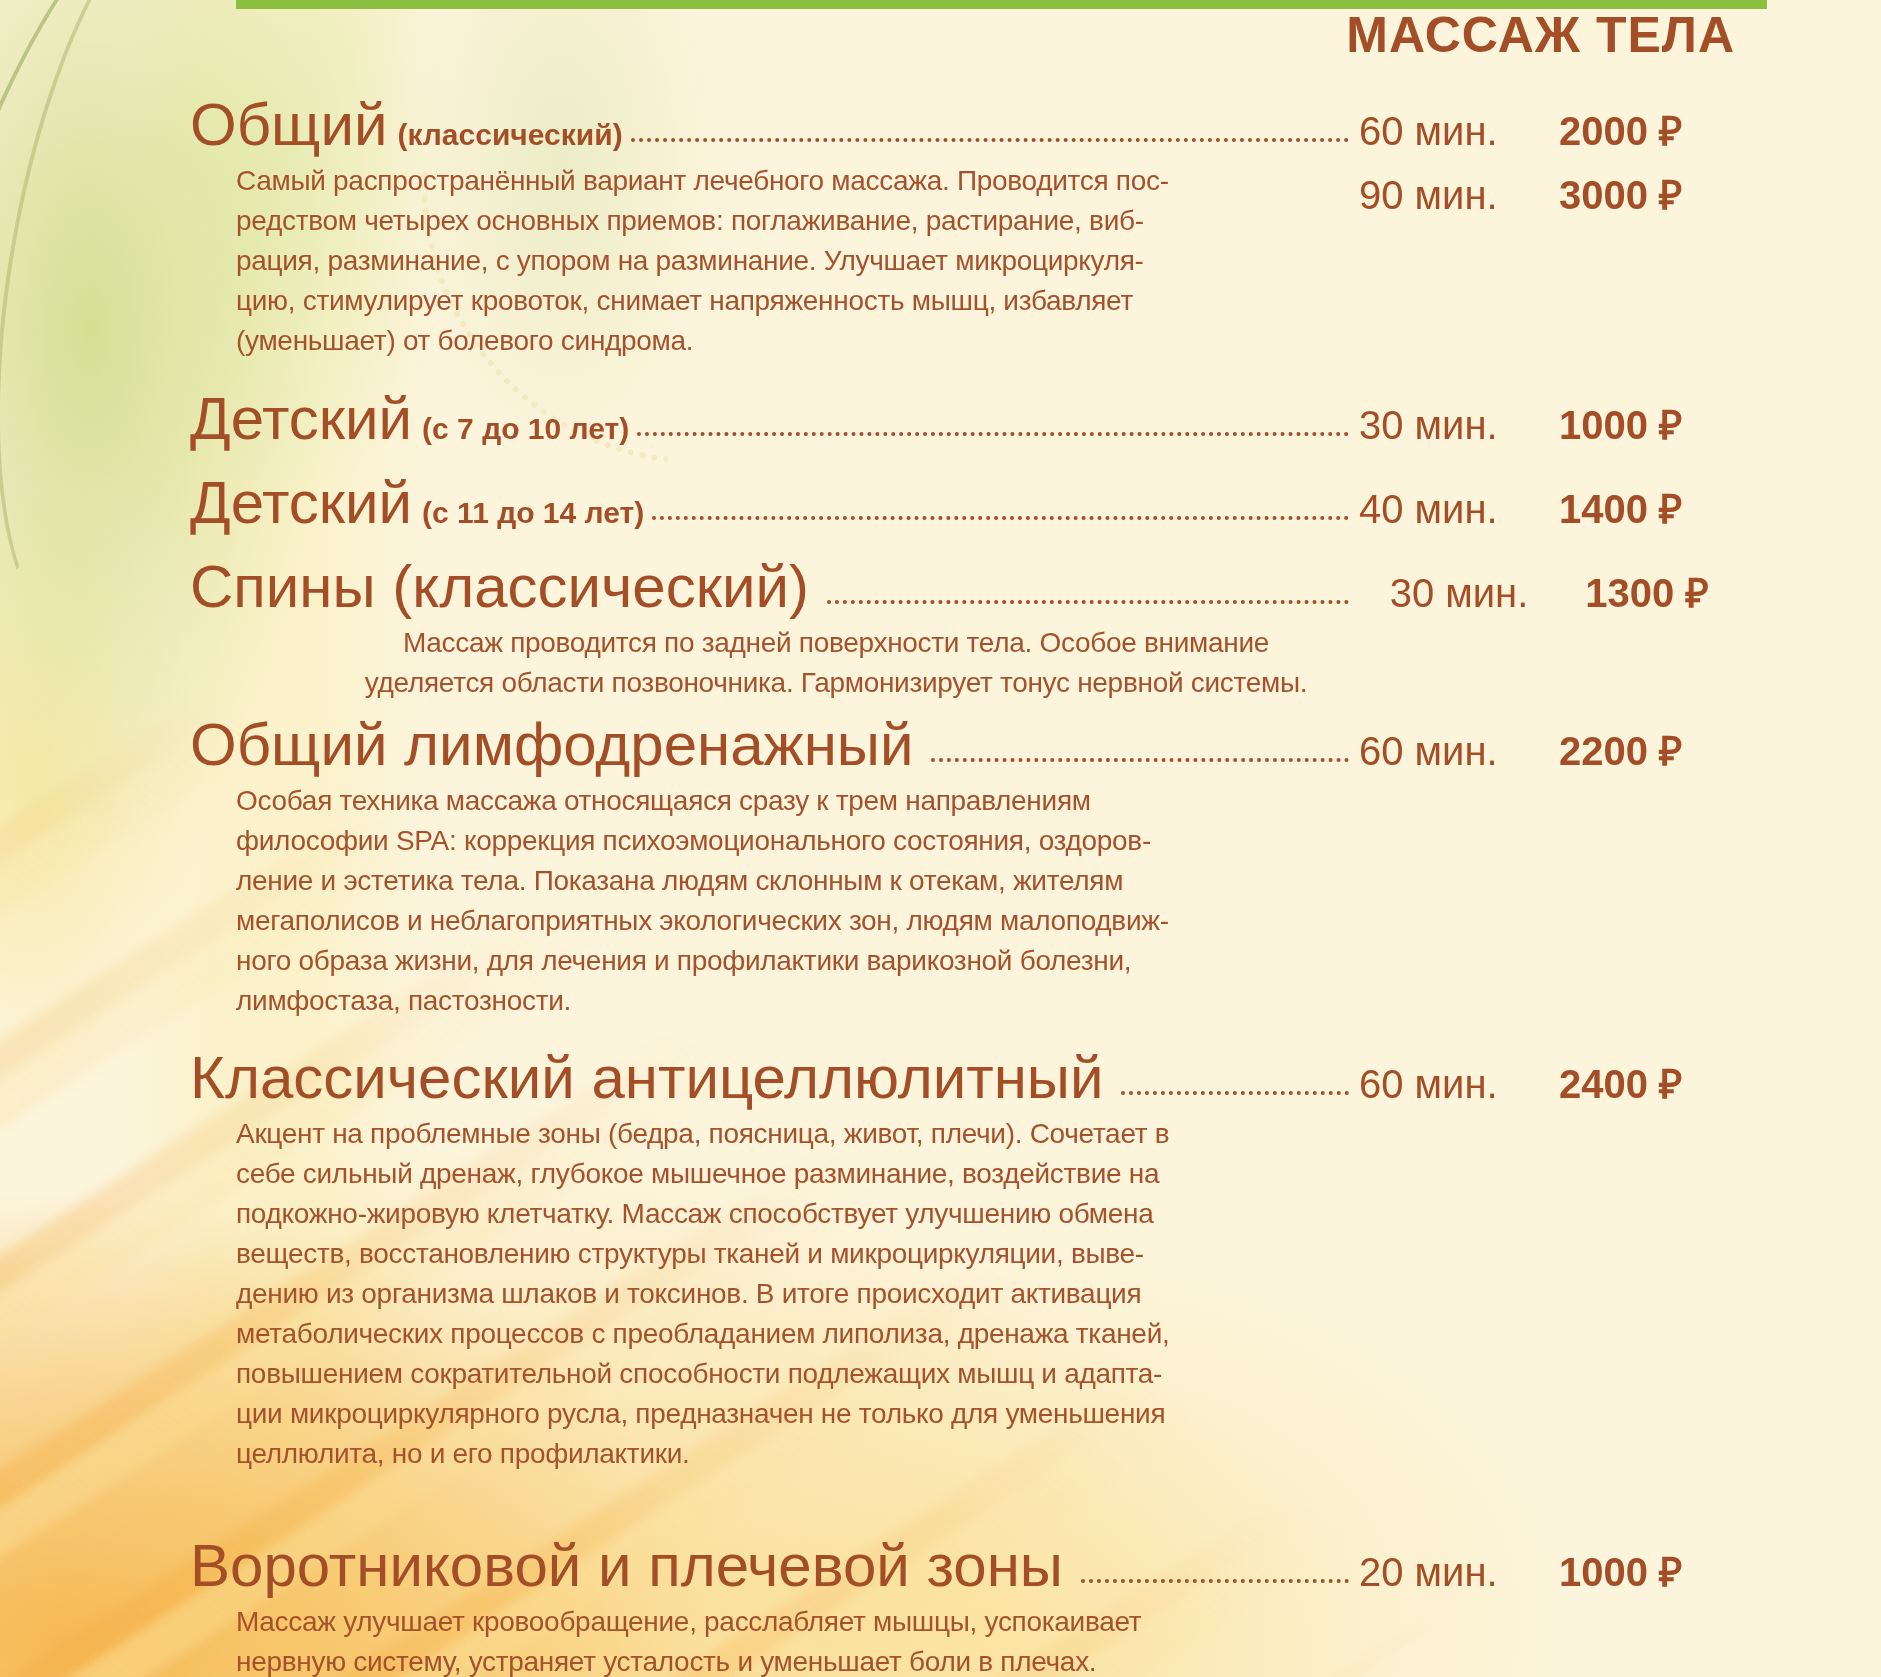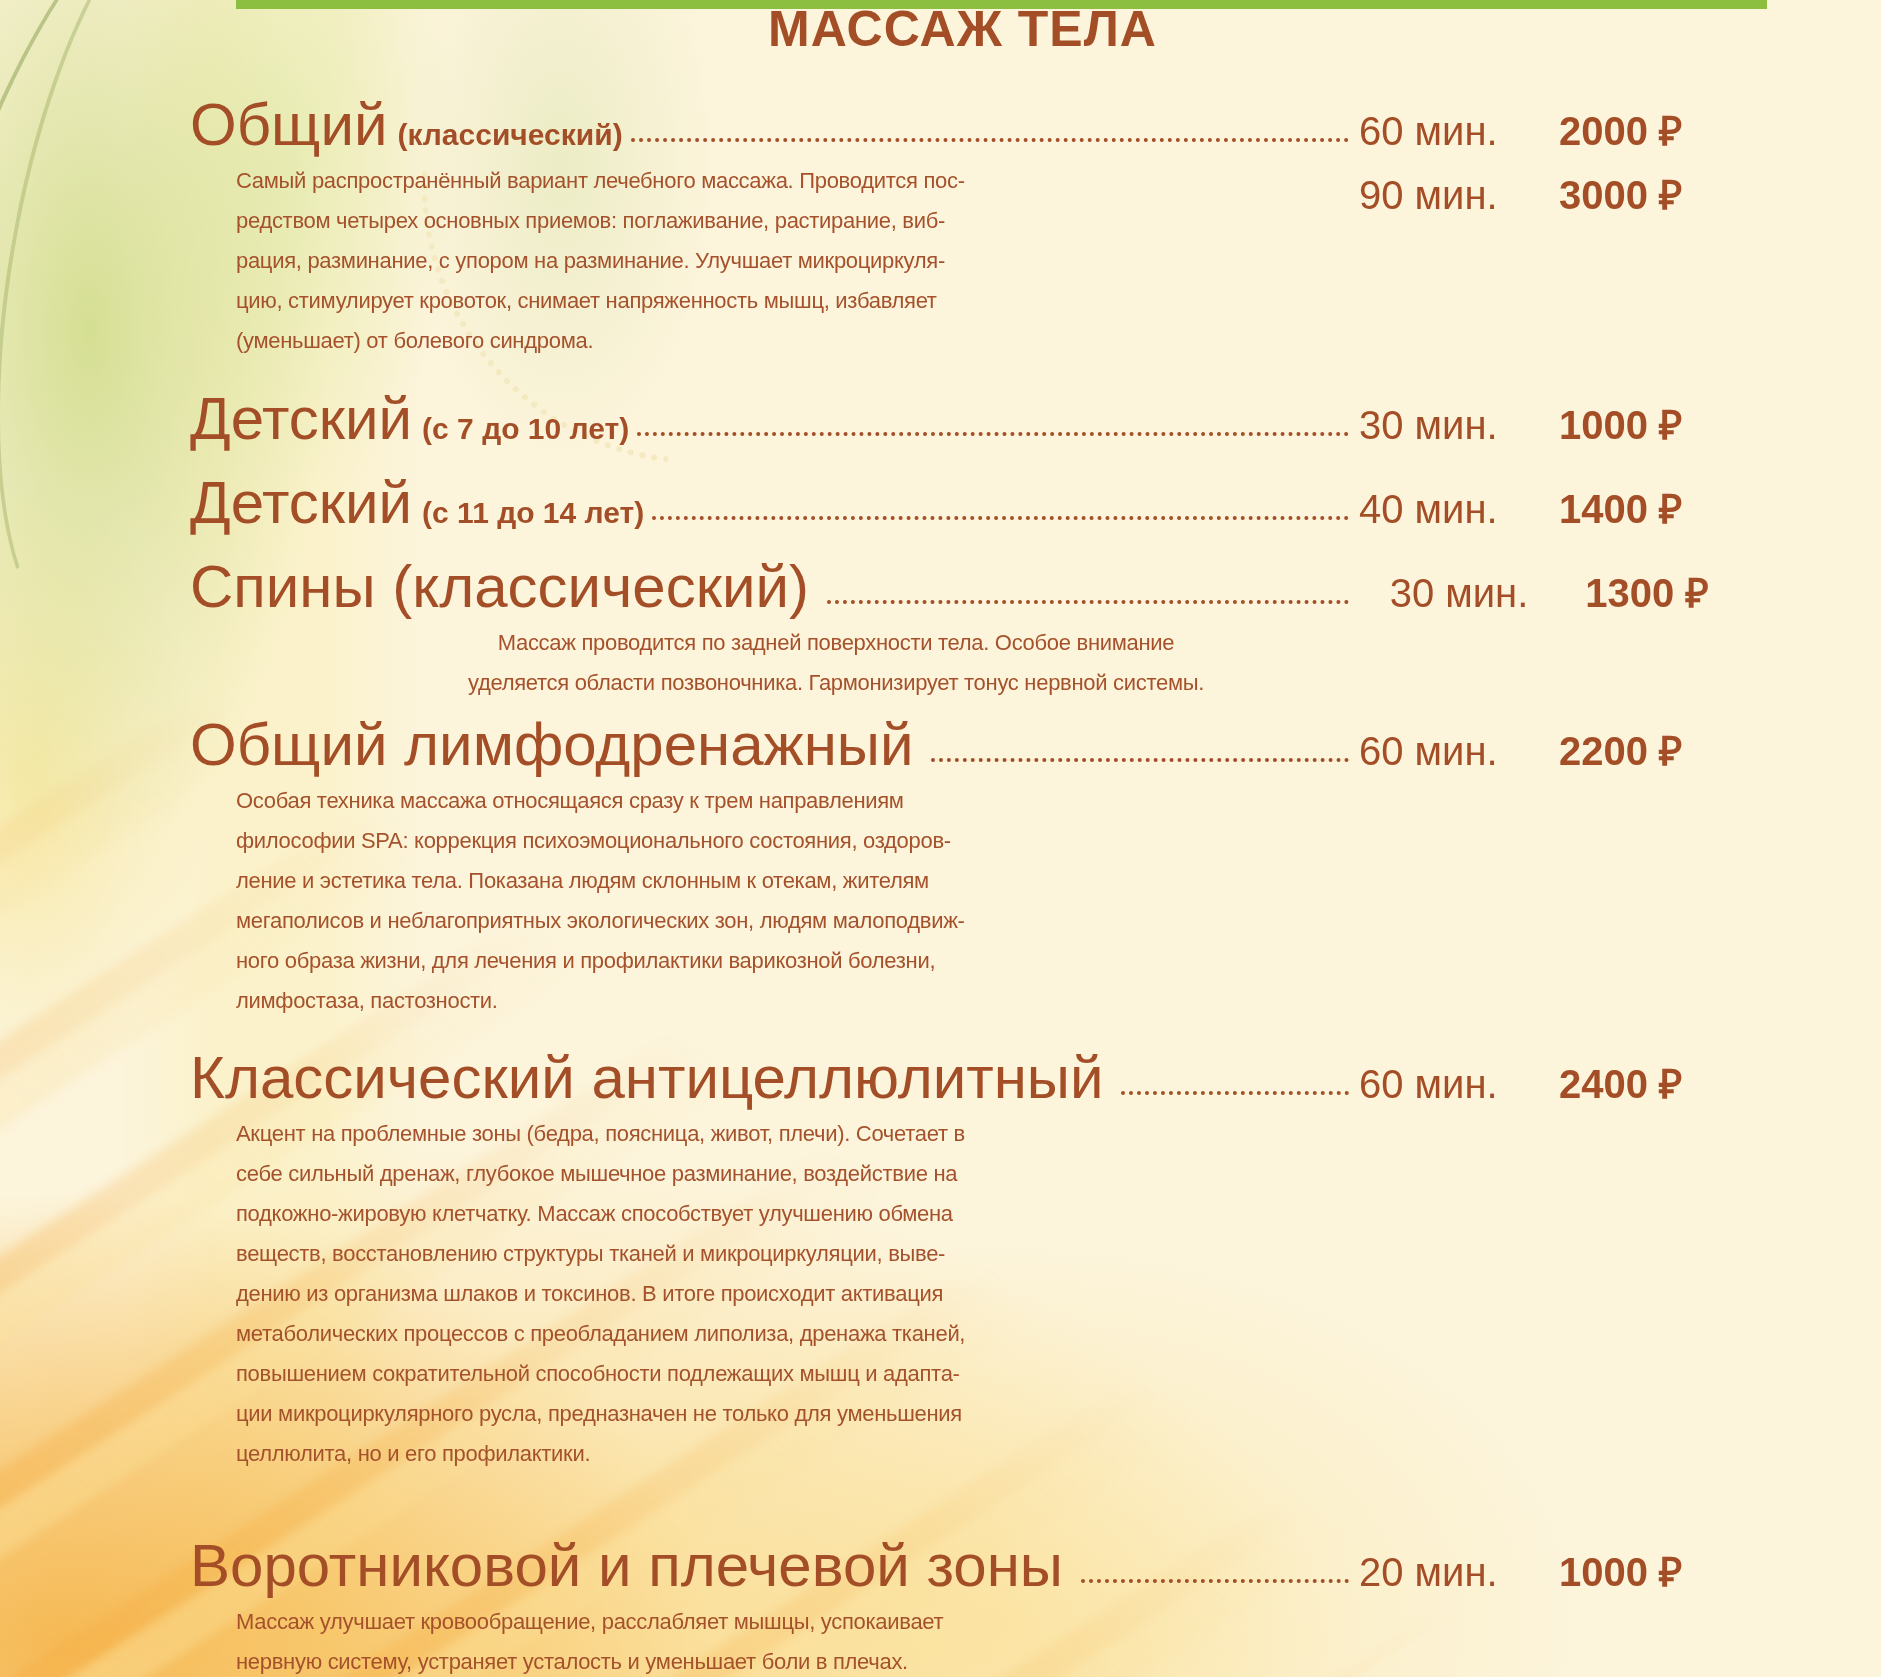--- a/index.html
+++ b/index.html
@@ -39,22 +39,22 @@
   }
   .stem { position:absolute; z-index:0; border:4px solid transparent; border-radius:50%; }
   .stem1 { left:-60px; top:-140px; width:320px; height:860px; border-left-color:rgba(146,164,88,0.55); transform:rotate(16deg); }
   .stem2 { left:10px;  top:-120px; width:260px; height:760px; border-left-color:rgba(160,175,100,0.45); transform:rotate(10deg); }
   .strand { position:absolute; z-index:0; left:430px; top:-60px; width:480px; height:520px;
     border:6px solid transparent; border-left:6px dotted rgba(243,232,190,0.9); border-radius:50%; transform:rotate(-40deg); }
   .green-bar { position:absolute; z-index:1; left:236px; top:0; width:1531px; height:9px; background:#8CBE3F; }
 
   
   .title {
-    position:absolute; z-index:2; left:190px; width:1545px; top:0;
-    text-align:center; font-size:50px; font-weight:bold; letter-spacing:1px; color:#A34E27;
+    position:absolute; z-index:2; left:190px; width:1545px; top:6px;
+    text-align:right; font-size:50px; font-weight:bold; letter-spacing:1px; color:#A34E27;
   }
   .menu { position:absolute; z-index:2; left:190px; top:95px; width:1545px; color:#A34E27; }
   .item { position:relative; }
   .m-i2 { margin-top:28px; }
   .m-i3 { margin-top:22px; }
   .m-i4 { margin-top:22px;text-align:center; }
   .m-i5 { margin-top:12px; }
   .m-i6 { margin-top:27px; }
   .m-i7 { margin-top:62px; }
 
@@ -64,21 +64,21 @@
   .leader {
     flex:1 1 auto; min-width:30px;
     border-bottom:4px dotted #A34E27;
     align-self:flex-end; margin:0 10px 15px 8px;
   }
   .dur   { flex:0 0 200px; font-size:40px; white-space:nowrap; }
   .price { flex:0 0 176px; font-size:40px; font-weight:bold; white-space:nowrap; }
 
   .desc {
     margin:4px 0 0 46px; max-width:1200px;
-    font-size:22px; line-height:40px; letter-spacing:-0.3px;
+    font-size:28px; line-height:40px; letter-spacing:-0.3px;
     white-space:pre-line; color:#A5522C;
   }
   .pricing-extra { position:absolute; top:80px; right:0; width:376px; display:flex; }
   .pricing-extra .dur, .pricing-extra .price { line-height:40px; }
 </style>
 </head>
 <body>
 
 <div class="bg"></div>
 <div class="rays"></div>

